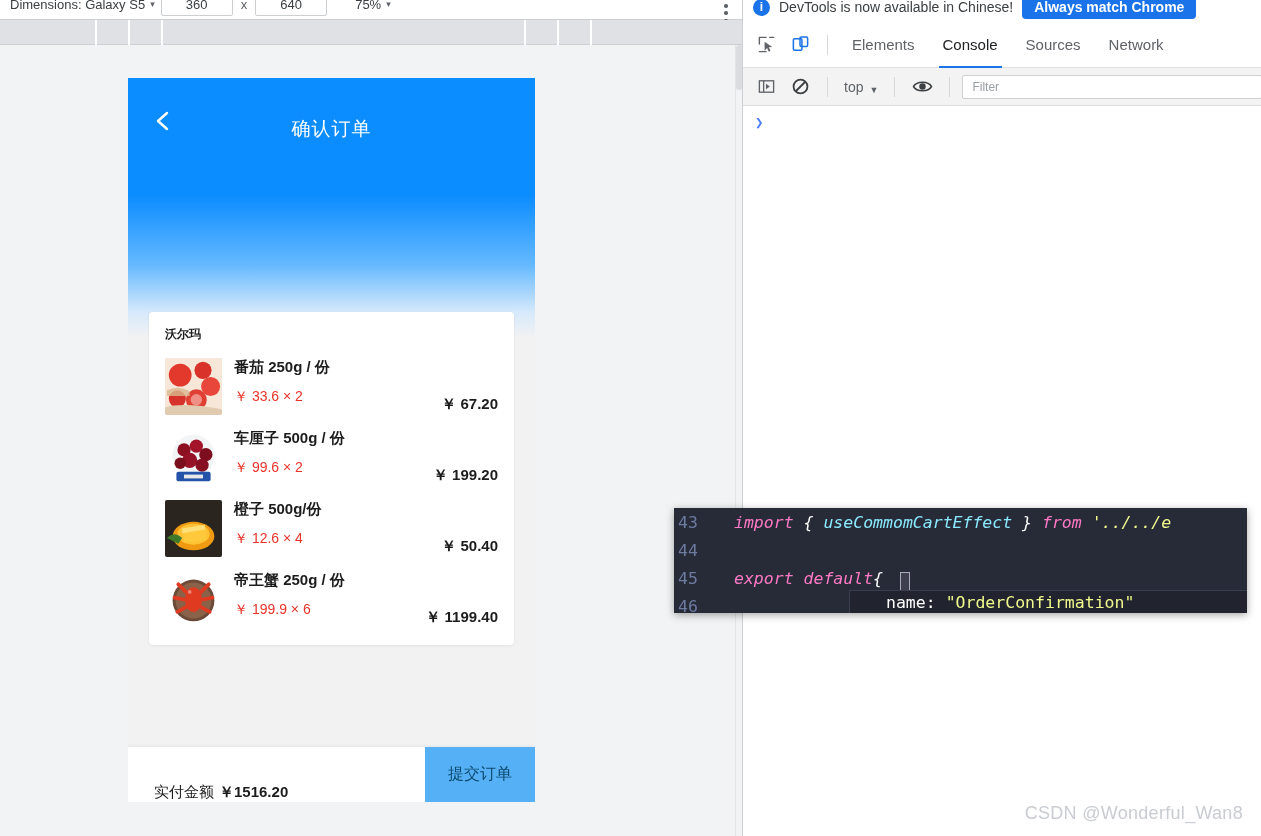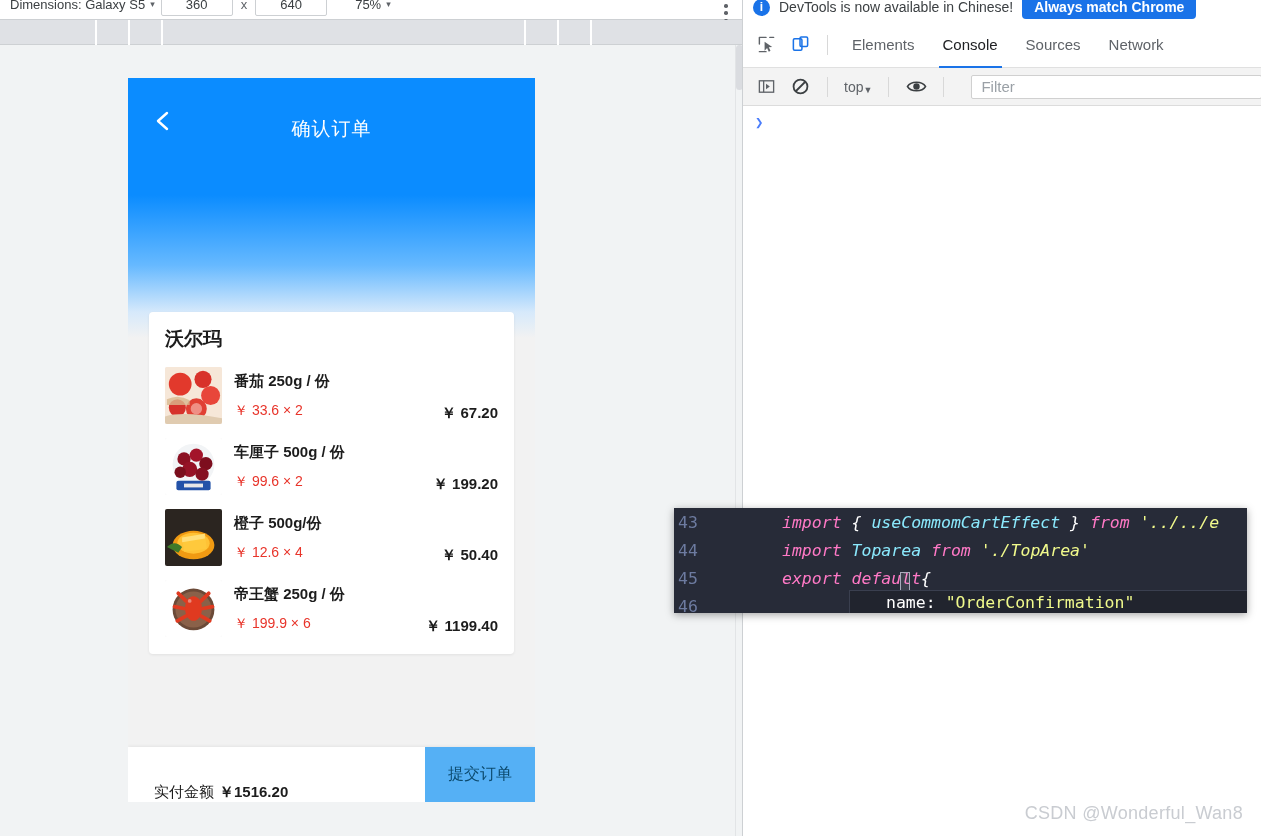--- a/index.html
+++ b/index.html
@@ -104,22 +104,22 @@
 
   
   #goods-card {
     position: absolute; left: 21px; top: 234px;
     width: 365px;
     background: #ffffff;
     border-radius: 4px;
     box-shadow: 0 1px 3px rgba(0,0,0,0.07);
     padding: 14px 16px 10px 16px;
   }
-  #store-name { font-size: 19px; font-weight: bold; color: #1c1c1c; margin-bottom: 8px; }
-  .goods-row { display: flex; align-items: center; padding: 7px 0; }
+  #store-name { font-size: 12px; font-weight: bold; color: #1c1c1c; margin-bottom: 8px; }
+  .goods-row { display: flex; padding: 7px 0; }
   .goods-thumb {
     width: 57px; height: 57px; flex: 0 0 57px;
     border-radius: 2px; overflow: hidden; position: relative;
     background: #eee;
   }
   .goods-thumb svg { display:block; width:100%; height:100%; }
   .goods-mid { flex: 1 1 auto; padding-left: 12px; min-width: 0; }
   .goods-title { font-size: 15px; font-weight: bold; color: #1c1c1c; white-space: nowrap; }
   .goods-price { font-size: 14px; color: #e8342a; margin-top: 11px; }
   .goods-total {
@@ -209,28 +209,28 @@
     height: 2px; background: #1a73e8;
   }
   #console-toolbar {
     position: absolute; left: 0; top: 68px; width: 519px; height: 38px;
     background: #f3f3f3;
     border-bottom: 1px solid #dcdcdc;
     display: flex; align-items: center; padding-left: 6px;
   }
   #ctx-select {
     font-size: 14px; color: #5f6368;
-    display: flex; align-items: flex-end; 
+    display: flex; align-items: flex-end; gap: 6px;
     padding: 0 6px; cursor: pointer;
   }
   #ctx-select .caret { font-size: 9px; }
   #filter-input {
-    flex: 1 1 auto; height: 24px; margin-left: 17px; margin-right: 0;
+    flex: 1 1 auto; height: 24px; margin-left: 2px; margin-right: 0;
     background: #ffffff; border: 1px solid #d0d0d0; border-radius: 2px;
-    font-size: 15px; color: #9aa0a6;
+    font-size: 12px; color: #9aa0a6;
     display: flex; align-items: center; padding-left: 9px;
   }
   #console-body {
     position: absolute; left: 0; top: 106px; width: 519px; height: 730px;
     background: #ffffff;
   }
   #console-prompt {
     position: absolute; left: 12px; top: 8px;
     font-size: 14px; color: #4a7dfb; font-weight: bold;
     font-family: "DejaVu Sans Mono", monospace;
@@ -239,21 +239,21 @@
   
   #code-overlay {
     position: absolute; left: 674px; top: 508px;
     width: 573px; height: 105px;
     background: #272b38;
     overflow: hidden;
     font-family: "DejaVu Sans Mono", "Liberation Mono", monospace;
     font-size: 16.5px;
     box-shadow: 0 2px 8px rgba(0,0,0,0.35);
   }
-  .code-line { display: flex; height: 28px; align-items: center; white-space: nowrap; gap: 48px; }
+  .code-line { display: flex; height: 28px; align-items: center; white-space: nowrap; }
   .ln {
     flex: 0 0 44px; color: #6d7ba0; text-align: left; padding-left: 4px;
     background: #272b38;
   }
   .code-txt { padding-left: 16px; font-style: italic; }
   .kw   { color: #ff79c6; }
   .cls  { color: #8be9fd; }
   .str  { color: #f1fa8c; }
   .punc { color: #ffffff; }
   .prop { color: #ffffff; margin-top: 19px; }
@@ -481,21 +481,20 @@
     </div>
   </div>
 
   <div id="code-overlay">
     <div class="code-line">
       <span class="ln">43</span>
       <span class="code-txt"><span class="kw">import</span><span class="punc"> { </span><span class="cls">useCommomCartEffect</span><span class="punc"> } </span><span class="kw">from</span><span class="punc"> </span><span class="str">'../../e</span></span>
     </div>
     <div class="code-line">
       <span class="ln">44</span>
-      <span class="code-txt"><span class="kw">import</span><span class="punc"> </span><span class="cls">Toparea</span><span class="punc"> </span><span class="kw">from</span><span class="punc"> </span><span class="str">'./TopArea'</span></span>
     </div>
     <div class="code-line">
       <span class="ln">45</span>
       <span class="code-txt"><span class="kw">export</span><span class="punc"> </span><span class="kw">default</span><span class="punc">{</span></span>
     </div>
     <div class="code-line">
       <span class="ln">46</span>
     </div>
     <div id="code-caret"></div>
     <div id="code-inner-panel">

